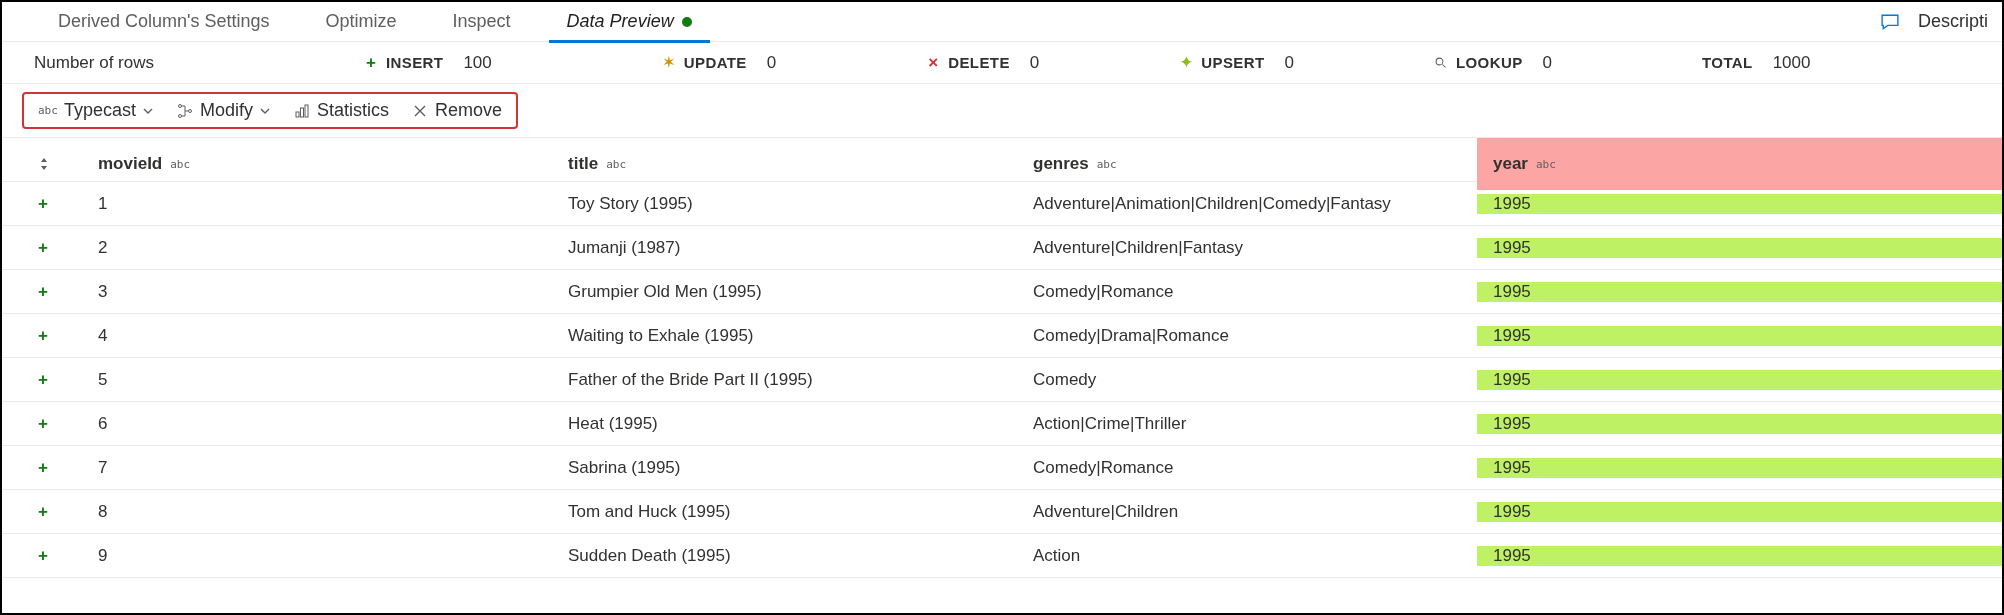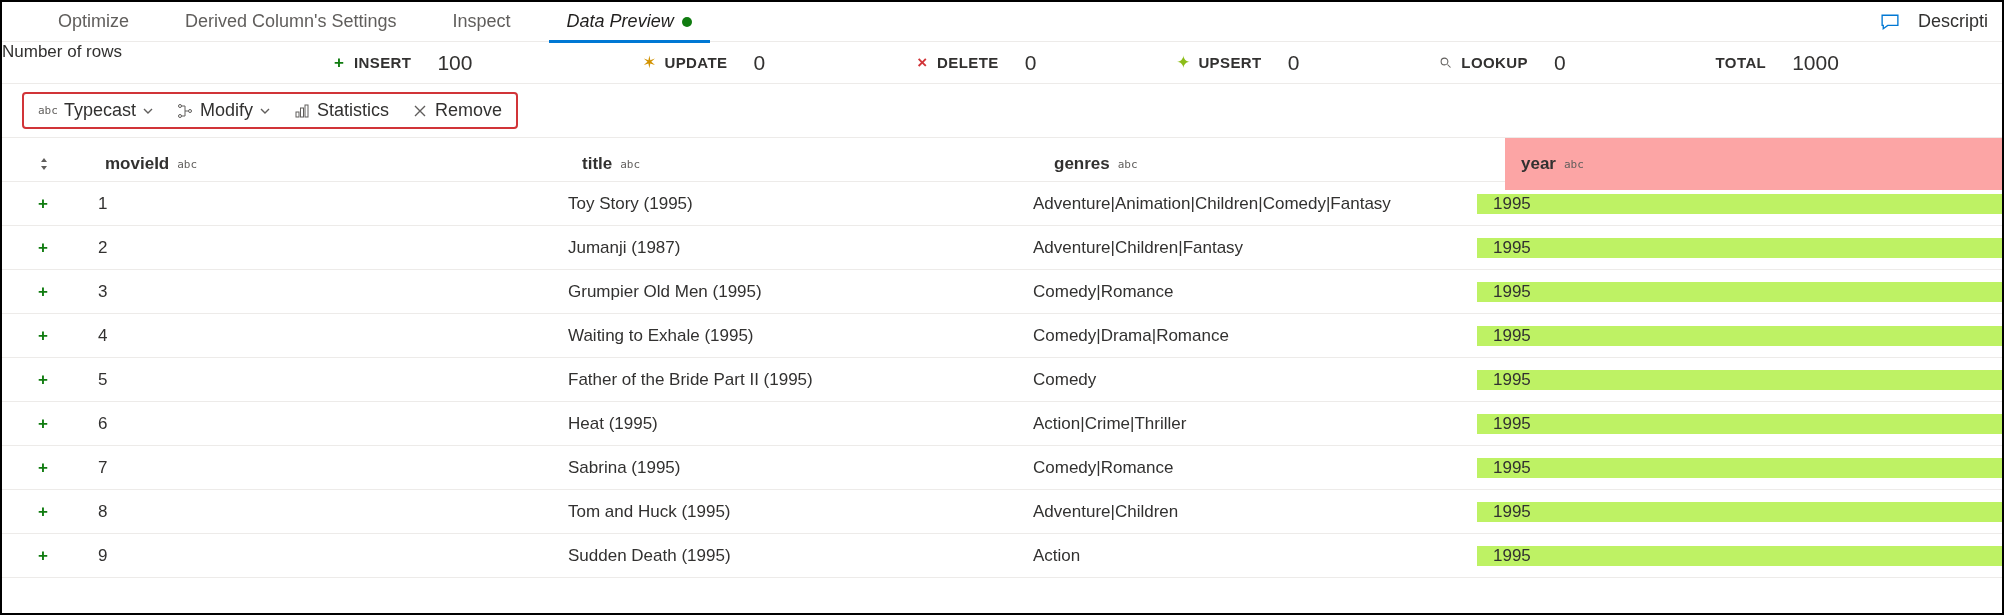--- a/index.html
+++ b/index.html
@@ -50,29 +50,31 @@
     border-radius: 50%;
     background: #107c10;
     margin-left: 8px;
   }
   .spacer { flex: 1; }
   .desc-link { display: flex; align-items: center; color: #323130; gap: 19px; padding-right: 4px; }
 
   
   .stats {
     display: flex;
+    align-items: center;
     height: 42px;
+    padding-left: 32px;
     border-bottom: 1px solid #edebe9;
     font-size: 17px;
   }
   .stats .label-rows { width: 330px; }
   .stat { display: flex; align-items: center; gap: 8px; }
   .stat .sym { width: 14px; display: inline-flex; justify-content: center; }
   .stat .name { font-size: 15px; letter-spacing: 0.4px; font-weight: 600; }
-  .stat .val { font-size: 21px; margin-left: 18px; }
+  .stat .val { font-size: 17px; margin-left: 12px; }
   .stat-insert .sym { color: #107c10; font-weight: bold; }
   .stat-update .sym { color: #d29200; }
   .stat-delete .sym { color: #d13438; font-weight: bold; }
   .stat-upsert .sym { color: #8cbd18; }
   .stat-lookup .sym { color: #605e5c; }
   .stats .gap1 { width: 170px; }
   .stats .gap2 { width: 150px; }
   .stats .gap3 { width: 140px; }
   .stats .gap4 { width: 140px; }
   .stats .gap5 { width: 150px; }
@@ -109,41 +111,40 @@
     display: grid;
     grid-template-columns: 80px 470px 465px 460px 1fr;
     align-items: center;
     border-bottom: 1px solid #edebe9;
   }
   .thead {
     height: 44px;
     font-weight: 600;
     font-size: 17px;
     background: #fff;
-    gap: 7px;
   }
   .th, .td { padding-left: 16px; display: flex; align-items: center; gap: 8px; }
   .th .type-badge { font-family: monospace; font-size: 11px; color: #605e5c; font-weight: 400; }
   .th.sort { justify-content: flex-start; padding-left: 36px; color: #605e5c; }
   .th.highlighted { background: #fca5a5; height: 52px; }
   .trow { height: 44px; font-size: 17px; }
   .trow .plus { color: #107c10; font-weight: bold; padding-left: 36px; }
   .td.year-cell { background: #bef264; }
 
   svg { display: block; }
 </style>
 </head>
 <body>
 
 <div class="tabs">
   <div class="tab">
+      <span>Derived Column's Settings</span>
+    </div>
+  <div class="tab">
       <span>Optimize</span>
-    </div>
-  <div class="tab">
-      <span>Derived Column's Settings</span>
     </div>
   <div class="tab">
       <span>Inspect</span>
     </div>
   <div class="tab active">
     <span>Data Preview</span>
     <span class="active-dot"></span>
   </div>
   <div class="spacer"></div>
   <div class="desc-link">

